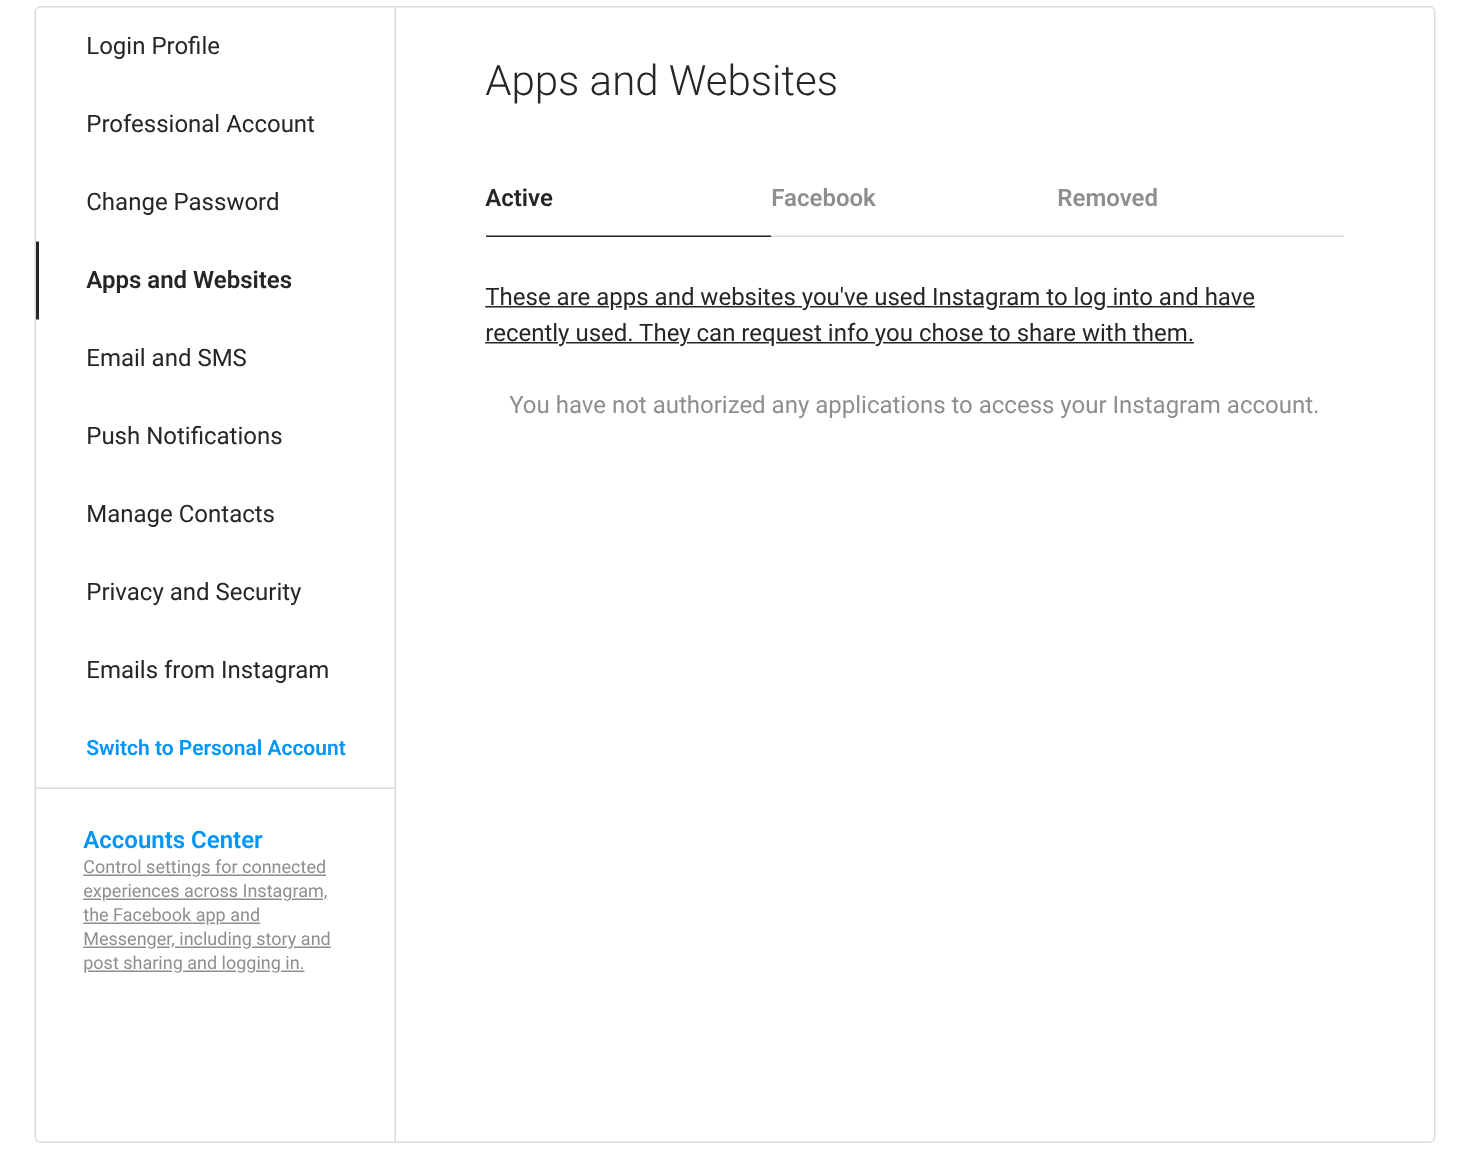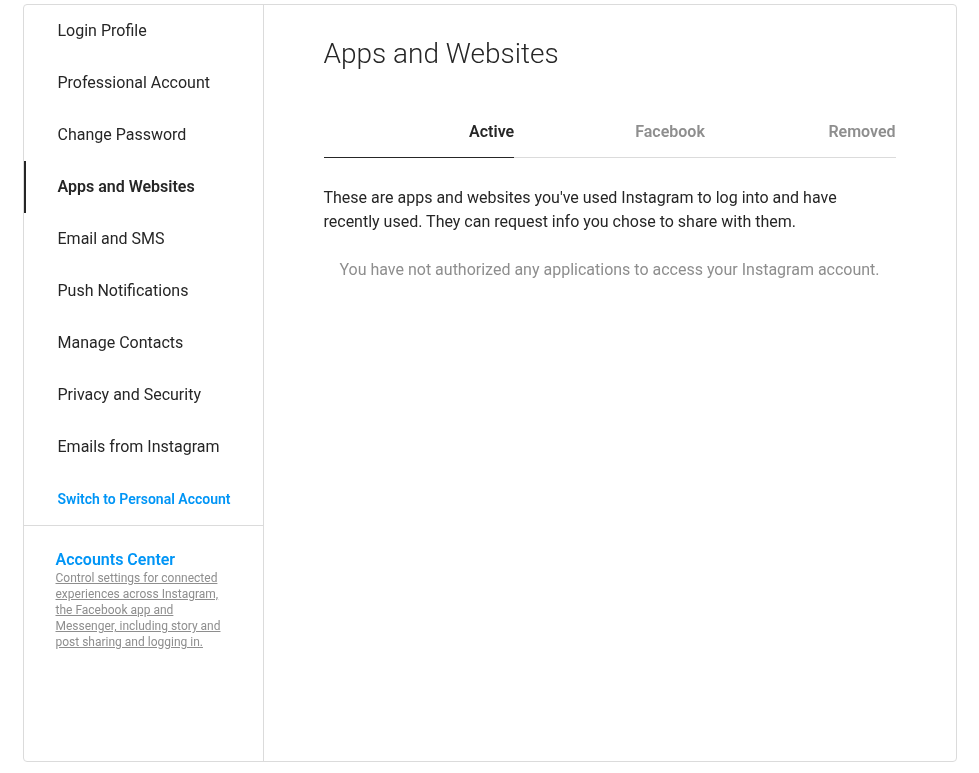--- a/index.html
+++ b/index.html
@@ -86,38 +86,39 @@
       color: #262626;
       margin-bottom: 36px;
     }
     .tabs {
       display: flex;
       border-bottom: 1px solid #dbdbdb;
       margin-bottom: 28px;
     }
     .tab {
       flex: 1;
-      text-align: right;
+      text-align: left;
       padding: 16px 0;
       font-size: 16px;
       color: #8e8e8e;
       cursor: pointer;
       border-bottom: 1px solid transparent;
       margin-bottom: -1px;
       font-weight: 600;
     }
     .tab.active {
       color: #262626;
       border-bottom-color: #262626;
     }
     .tab-desc {
       font-size: 16px;
       color: #262626;
       line-height: 24px;
       margin-bottom: 24px;
+      text-decoration: underline;
     }
     .empty-msg {
       font-size: 16px;
       color: #8e8e8e;
       line-height: 24px;
       text-align: center;
     }
   </style>
 </head>
 <body>

